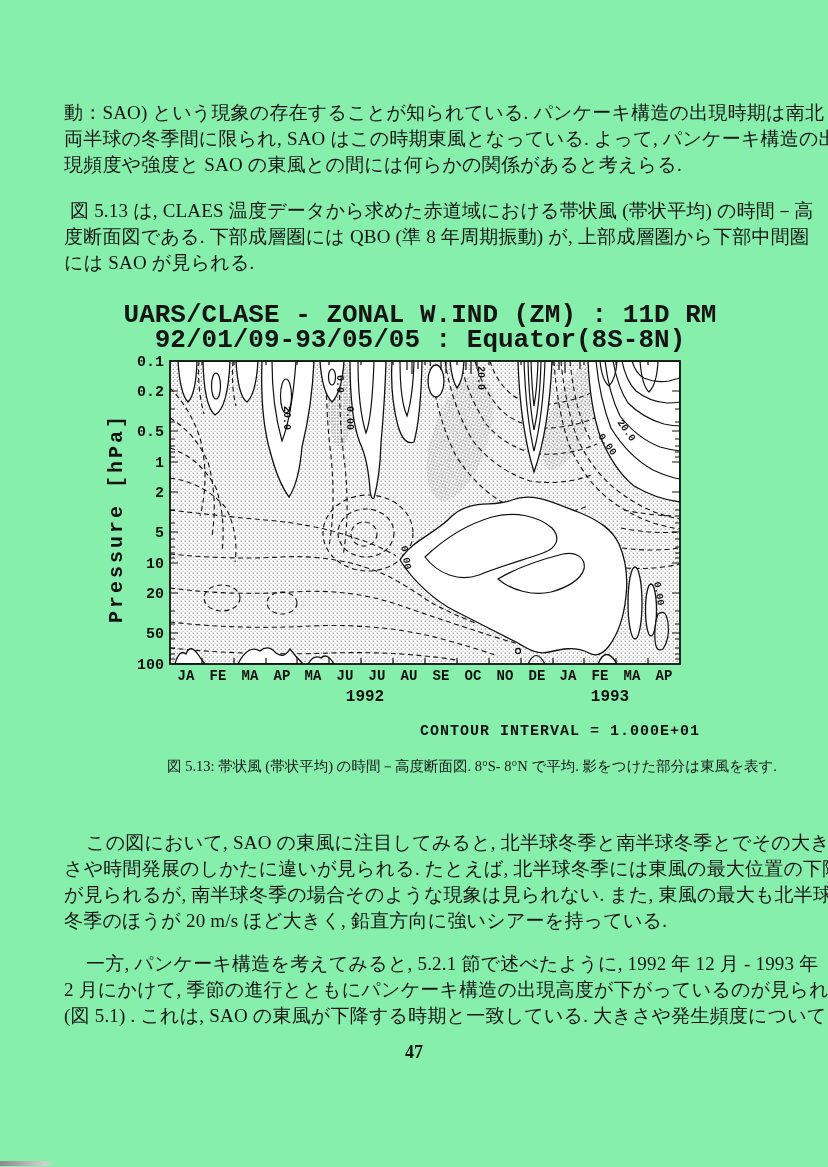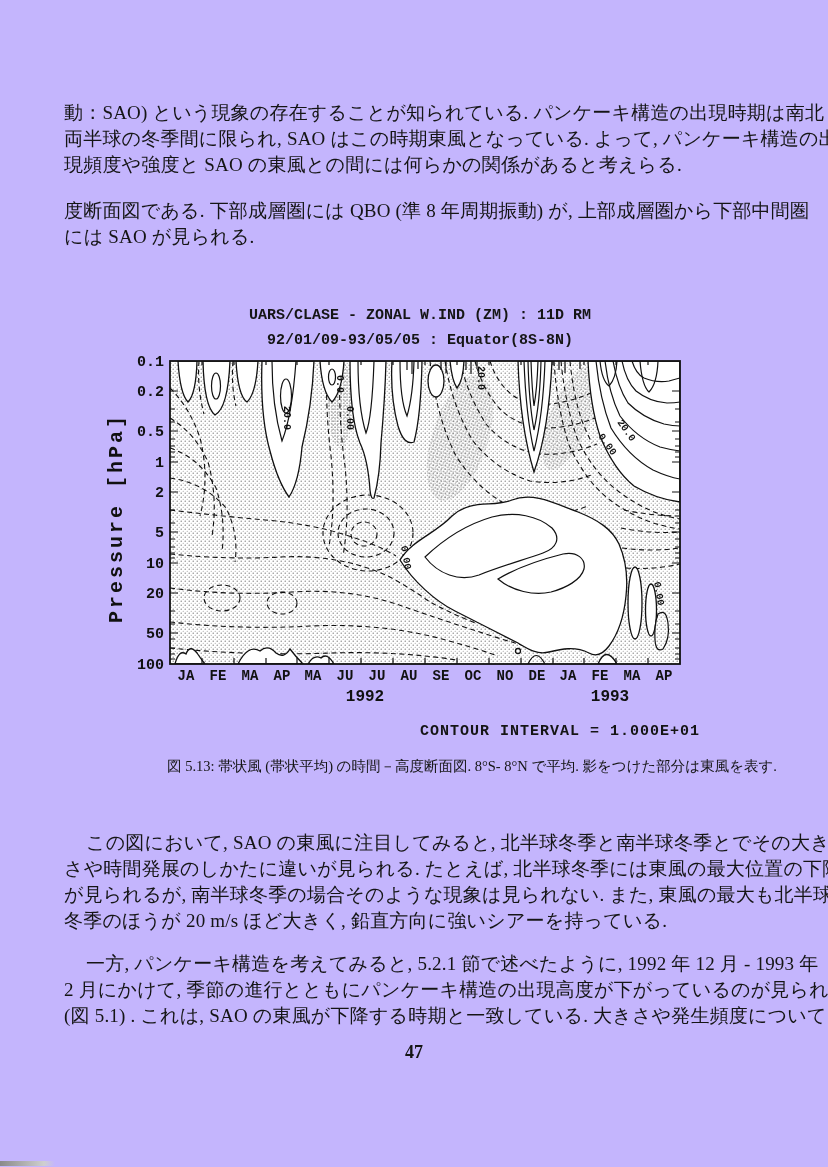--- a/index.html
+++ b/index.html
@@ -1,24 +1,24 @@
 <!DOCTYPE html>
 <html><head>
 <meta charset="utf-8">
 <style>
   html,body{margin:0;padding:0;background:#d8d8d8;}
-  .page{position:relative;width:828px;height:1167px;background:#c4b5fd;overflow:hidden;
+  .page{position:relative;width:828px;height:1167px;background:#86efac;overflow:hidden;
         font-family:"Liberation Serif","DejaVu Serif",serif;color:#151515;}
   .para{position:absolute;left:64px;width:710px;font-size:19px;line-height:26px;letter-spacing:.2px;}
   .para .tline{white-space:nowrap;}
   .ind{text-indent:22px;}
   .ind-sm{text-indent:6px;}
   .figtitle{position:absolute;top:303px;left:100px;width:640px;text-align:center;
             font-family:"Liberation Mono","DejaVu Sans Mono",monospace;
-            font-size:15px;font-weight:700;line-height:25px;white-space:nowrap;}
+            font-size:26px;font-weight:700;line-height:25px;white-space:nowrap;}
   .plot-svg{position:absolute;top:348px;left:100px;}
   .note{position:absolute;top:723px;left:130px;width:570px;text-align:right;
         font-family:"Liberation Mono","DejaVu Sans Mono",monospace;
         font-size:15px;font-weight:700;letter-spacing:1px;}
   .cap{position:absolute;left:57px;width:720px;font-size:14.5px;line-height:18px;}
   .cap .tline{white-space:nowrap;text-align:right;}
   .pageno{position:absolute;top:1042px;left:0;width:828px;text-align:center;
           font-size:18px;font-weight:700;}
   .smudge{position:absolute;left:0;top:1161px;width:55px;height:5px;
           background:linear-gradient(90deg,#8a8a8a,#cfcfcf 80%,transparent);}
@@ -44,20 +44,21 @@
 
 <div class="page">
 
   <div class="para" style="top:100px;">
     <div class="tline">動：SAO) という現象の存在することが知られている. パンケーキ構造の出現時期は南北</div>
     <div class="tline">両半球の冬季間に限られ, SAO はこの時期東風となっている. よって, パンケーキ構造の出</div>
     <div class="tline">現頻度や強度と SAO の東風との間には何らかの関係があると考えらる.</div>
   </div>
 
   <div class="para" style="top:198px;">
+    <div class="tline ind-sm">図 5.13 は, CLAES 温度データから求めた赤道域における帯状風 (帯状平均) の時間－高</div>
     <div class="tline">度断面図である. 下部成層圏には QBO (準 8 年周期振動) が, 上部成層圏から下部中間圏</div>
     <div class="tline">には SAO が見られる.</div>
   </div>
 
   <div class="figtitle">
     <div>UARS/CLASE - ZONAL W.IND (ZM) : 11D RM</div>
     <div>92/01/09-93/05/05 : Equator(8S-8N)</div>
   </div>
 
   <svg class="plot-svg" width="620" height="370" viewBox="0 0 620 370">

